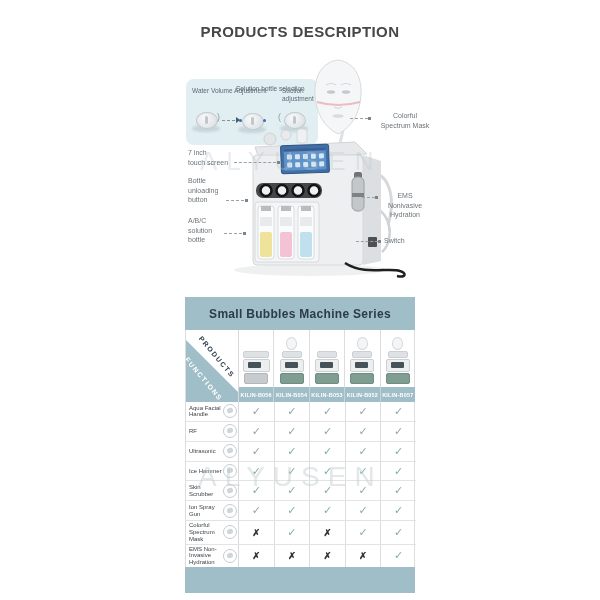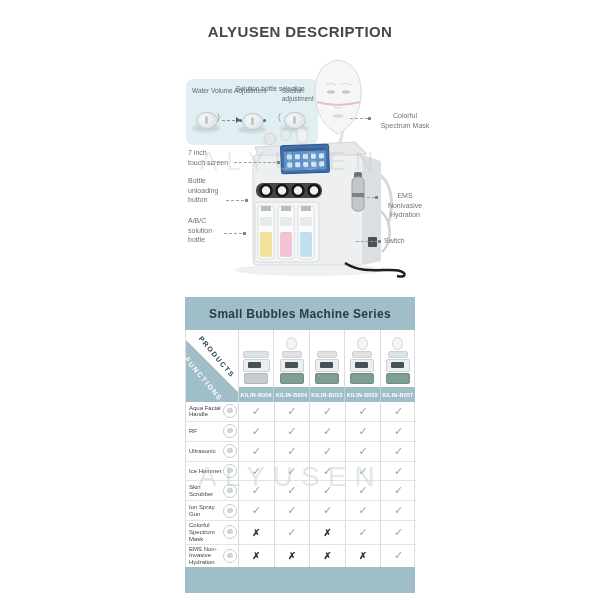--- a/index.html
+++ b/index.html
@@ -96,21 +96,21 @@
     border-right:1px solid #dcdcdc;box-sizing:border-box;}
   .fcell:last-child{border-right:none;}
   .mark{font-size:11px;color:#86ab9e;}
   .mark.cross{font-size:9.5px;font-weight:bold;color:#2f3337;}
 </style>
 </head>
 <body>
 
 <div class="stage">
 
-  <div class="page-title">ALYUSEN DESCRIPTION</div>
+  <div class="page-title">PRODUCTS DESCRIPTION</div>
 
   <div class="wm wm1">ALYUSEN</div>
   <div class="wm wm2">ALYUSEN</div>
 
   <div class="panel">
     <div class="ctrl-label" style="left:6px;top:8px;">
       <span>Water Volume</span>
       <span>Adjustment</span>
     </div>
     <div class="ctrl-label" style="left:50px;top:6px;">

